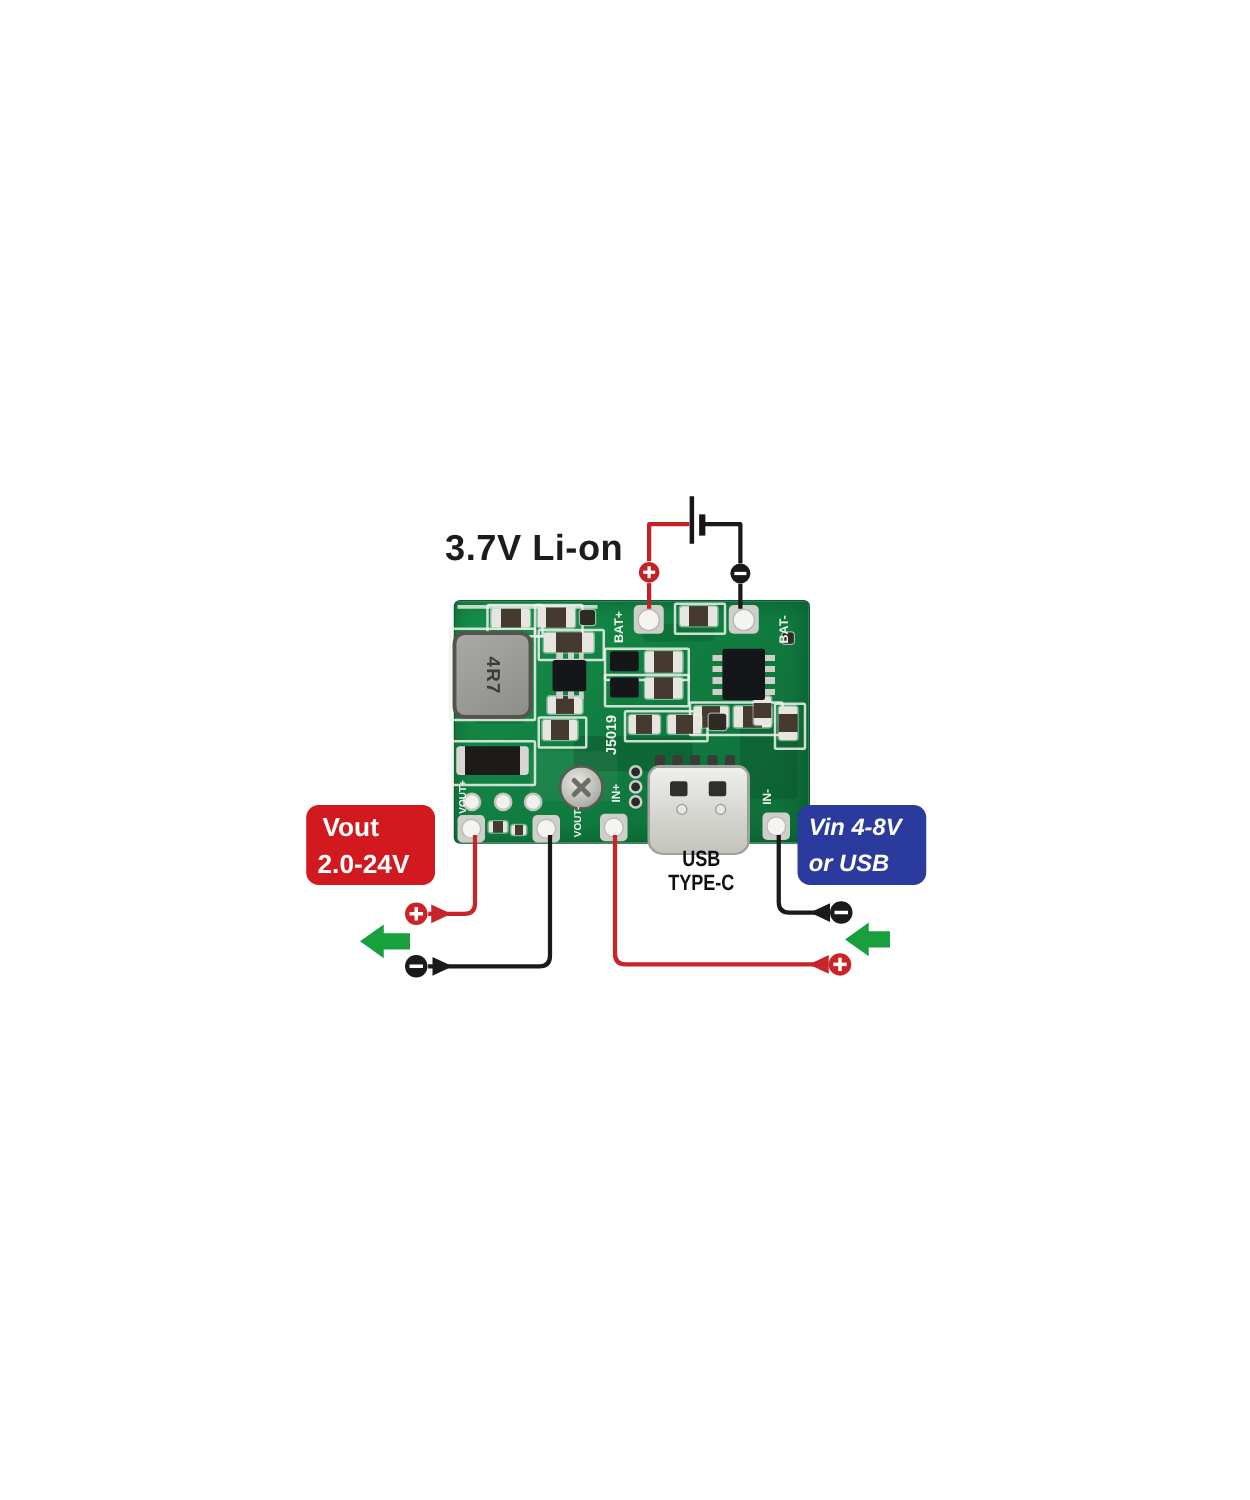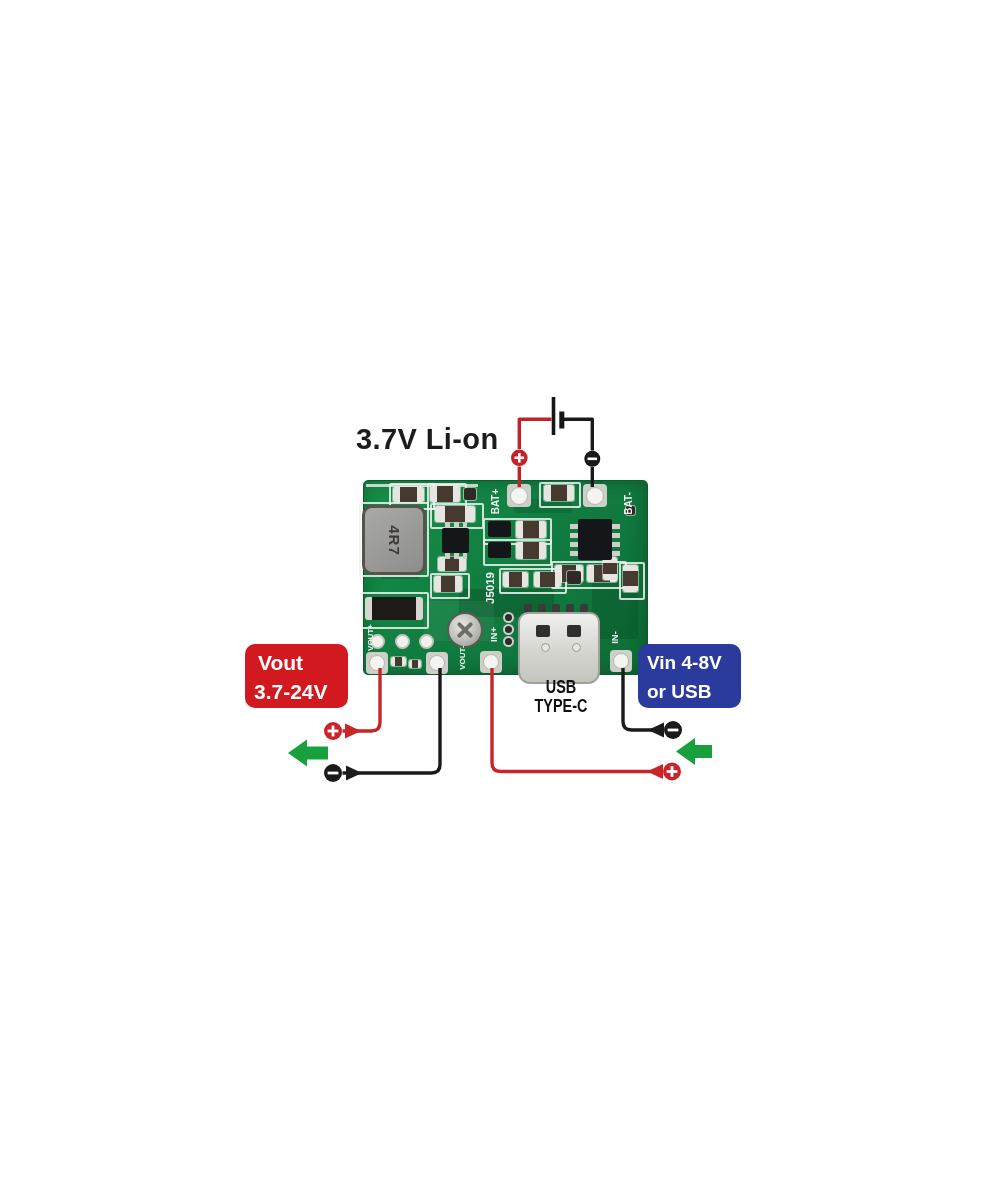--- a/index.html
+++ b/index.html
@@ -48,21 +48,21 @@
   .usb .screw{position:absolute;width:7px;height:7px;border-radius:50%;background:#e6e6e2;border:1px solid #9a9a96;top:29px;}
   .usb-pin{position:absolute;width:8px;height:10px;background:#3a3a38;border-radius:2px 2px 0 0;}
 
   .vlabel{position:absolute;display:flex;align-items:center;justify-content:center;}
   .vlabel span{transform:rotate(-90deg);white-space:nowrap;font-weight:bold;color:#eef2ee;}
 
   
   .callout{position:absolute;width:103px;height:64px;border-radius:10px;color:#ffffff;
            font-weight:bold;padding:4px 0 0 9px;box-sizing:border-box;line-height:29px;}
   .callout.red{background:#d2191f;font-size:21px;}
-  .callout.blue{background:#2b3a9d;font-size:19px;}
+  .callout.blue{background:#2b3a9d;font-size:19px;font-style:italic;}
   .callout div{white-space:nowrap;}
 
   .usb-caption{position:absolute;left:515px;top:678px;width:92px;text-align:center;color:#101010;
                font-weight:bold;font-size:17px;line-height:18px;transform:scale(.85,1.05);transform-origin:center top;
                letter-spacing:0px;}
 
   svg.overlay{position:absolute;left:0;top:0;pointer-events:none;}
 </style>
 </head>
 <body>
@@ -256,21 +256,21 @@
     </g>
     <g>
       <circle cx="673" cy="730" r="9" fill="#1a1a1a"></circle>
       <line x1="667.6" y1="730" x2="678.4" y2="730" stroke="#fff" stroke-width="2.8"></line>
     </g>
     <polygon fill="#18a03c" points="676,751.5 695,738 695,745 712,745 712,758 695,758 695,765"></polygon>
   </svg>
 
   <div class="callout red" style="left:245px;top:644px;">
     <div style="padding-left:4px;">Vout</div>
-    <div>3.7-24V</div>
+    <div>2.0-24V</div>
   </div>
   <div class="callout blue" style="left:638px;top:644px;">
     <div>Vin 4-8V</div>
     <div>or USB</div>
   </div>
 
   <div class="usb-caption">
     <div>USB</div>
     <div>TYPE-C</div>
   </div>

